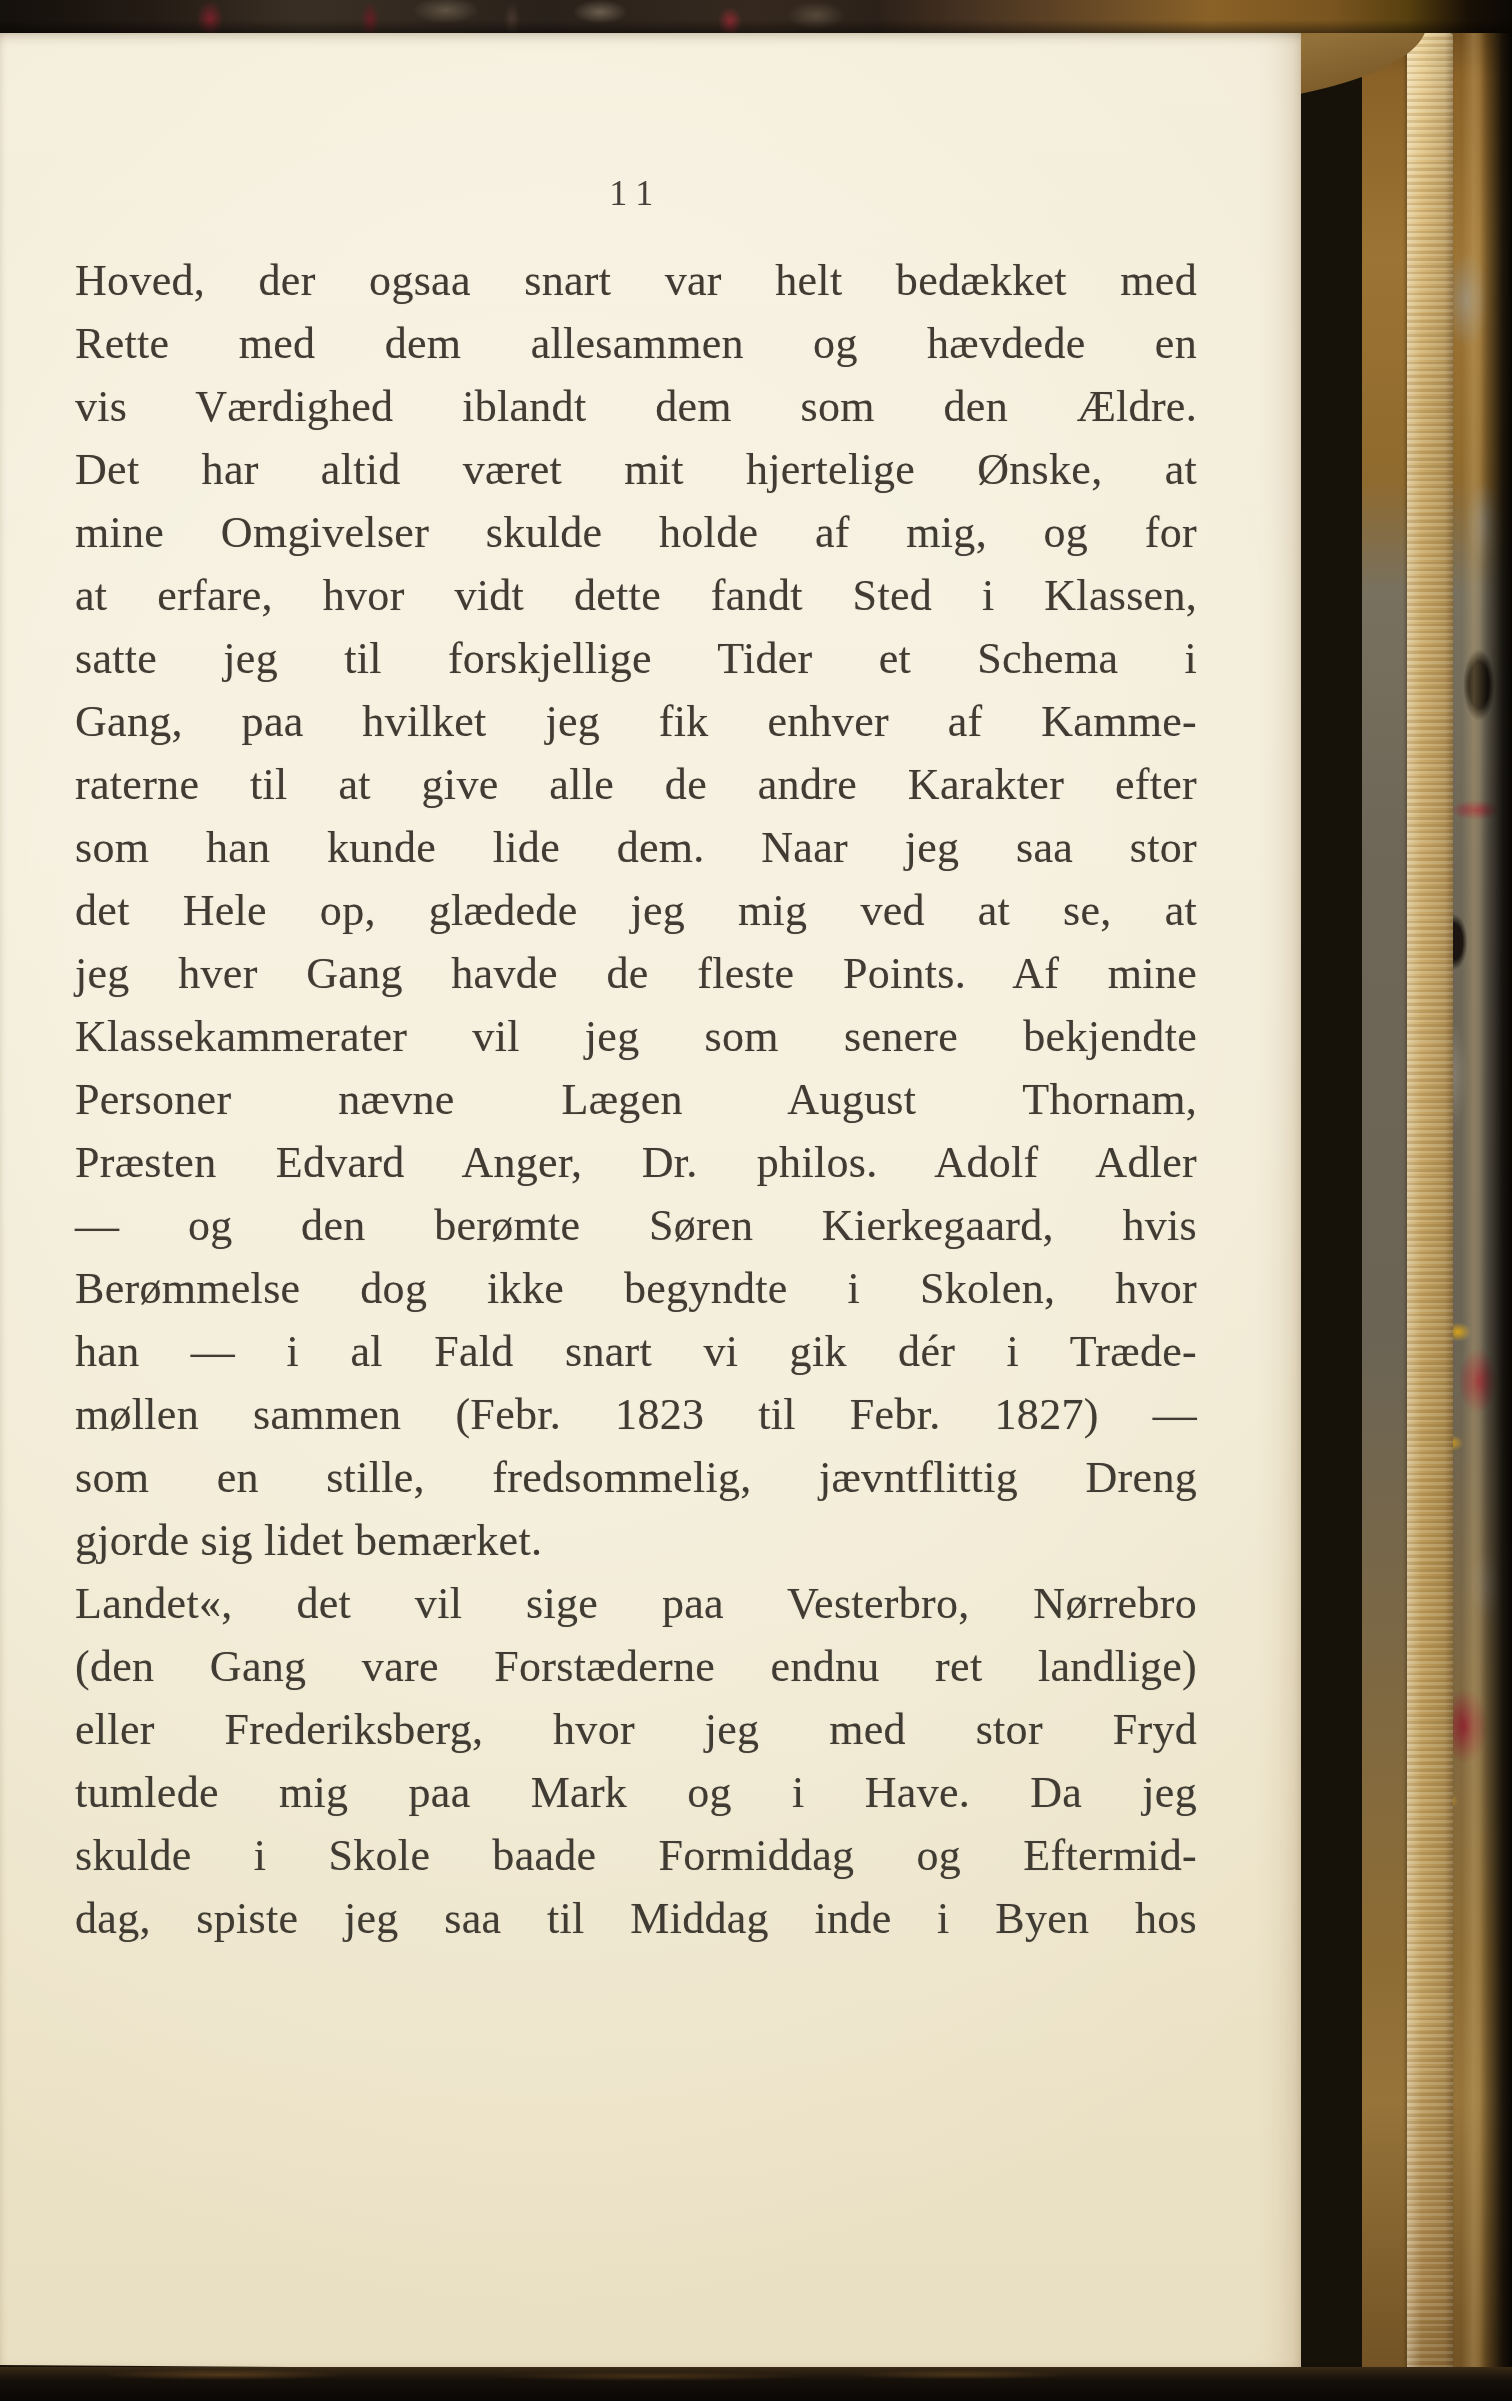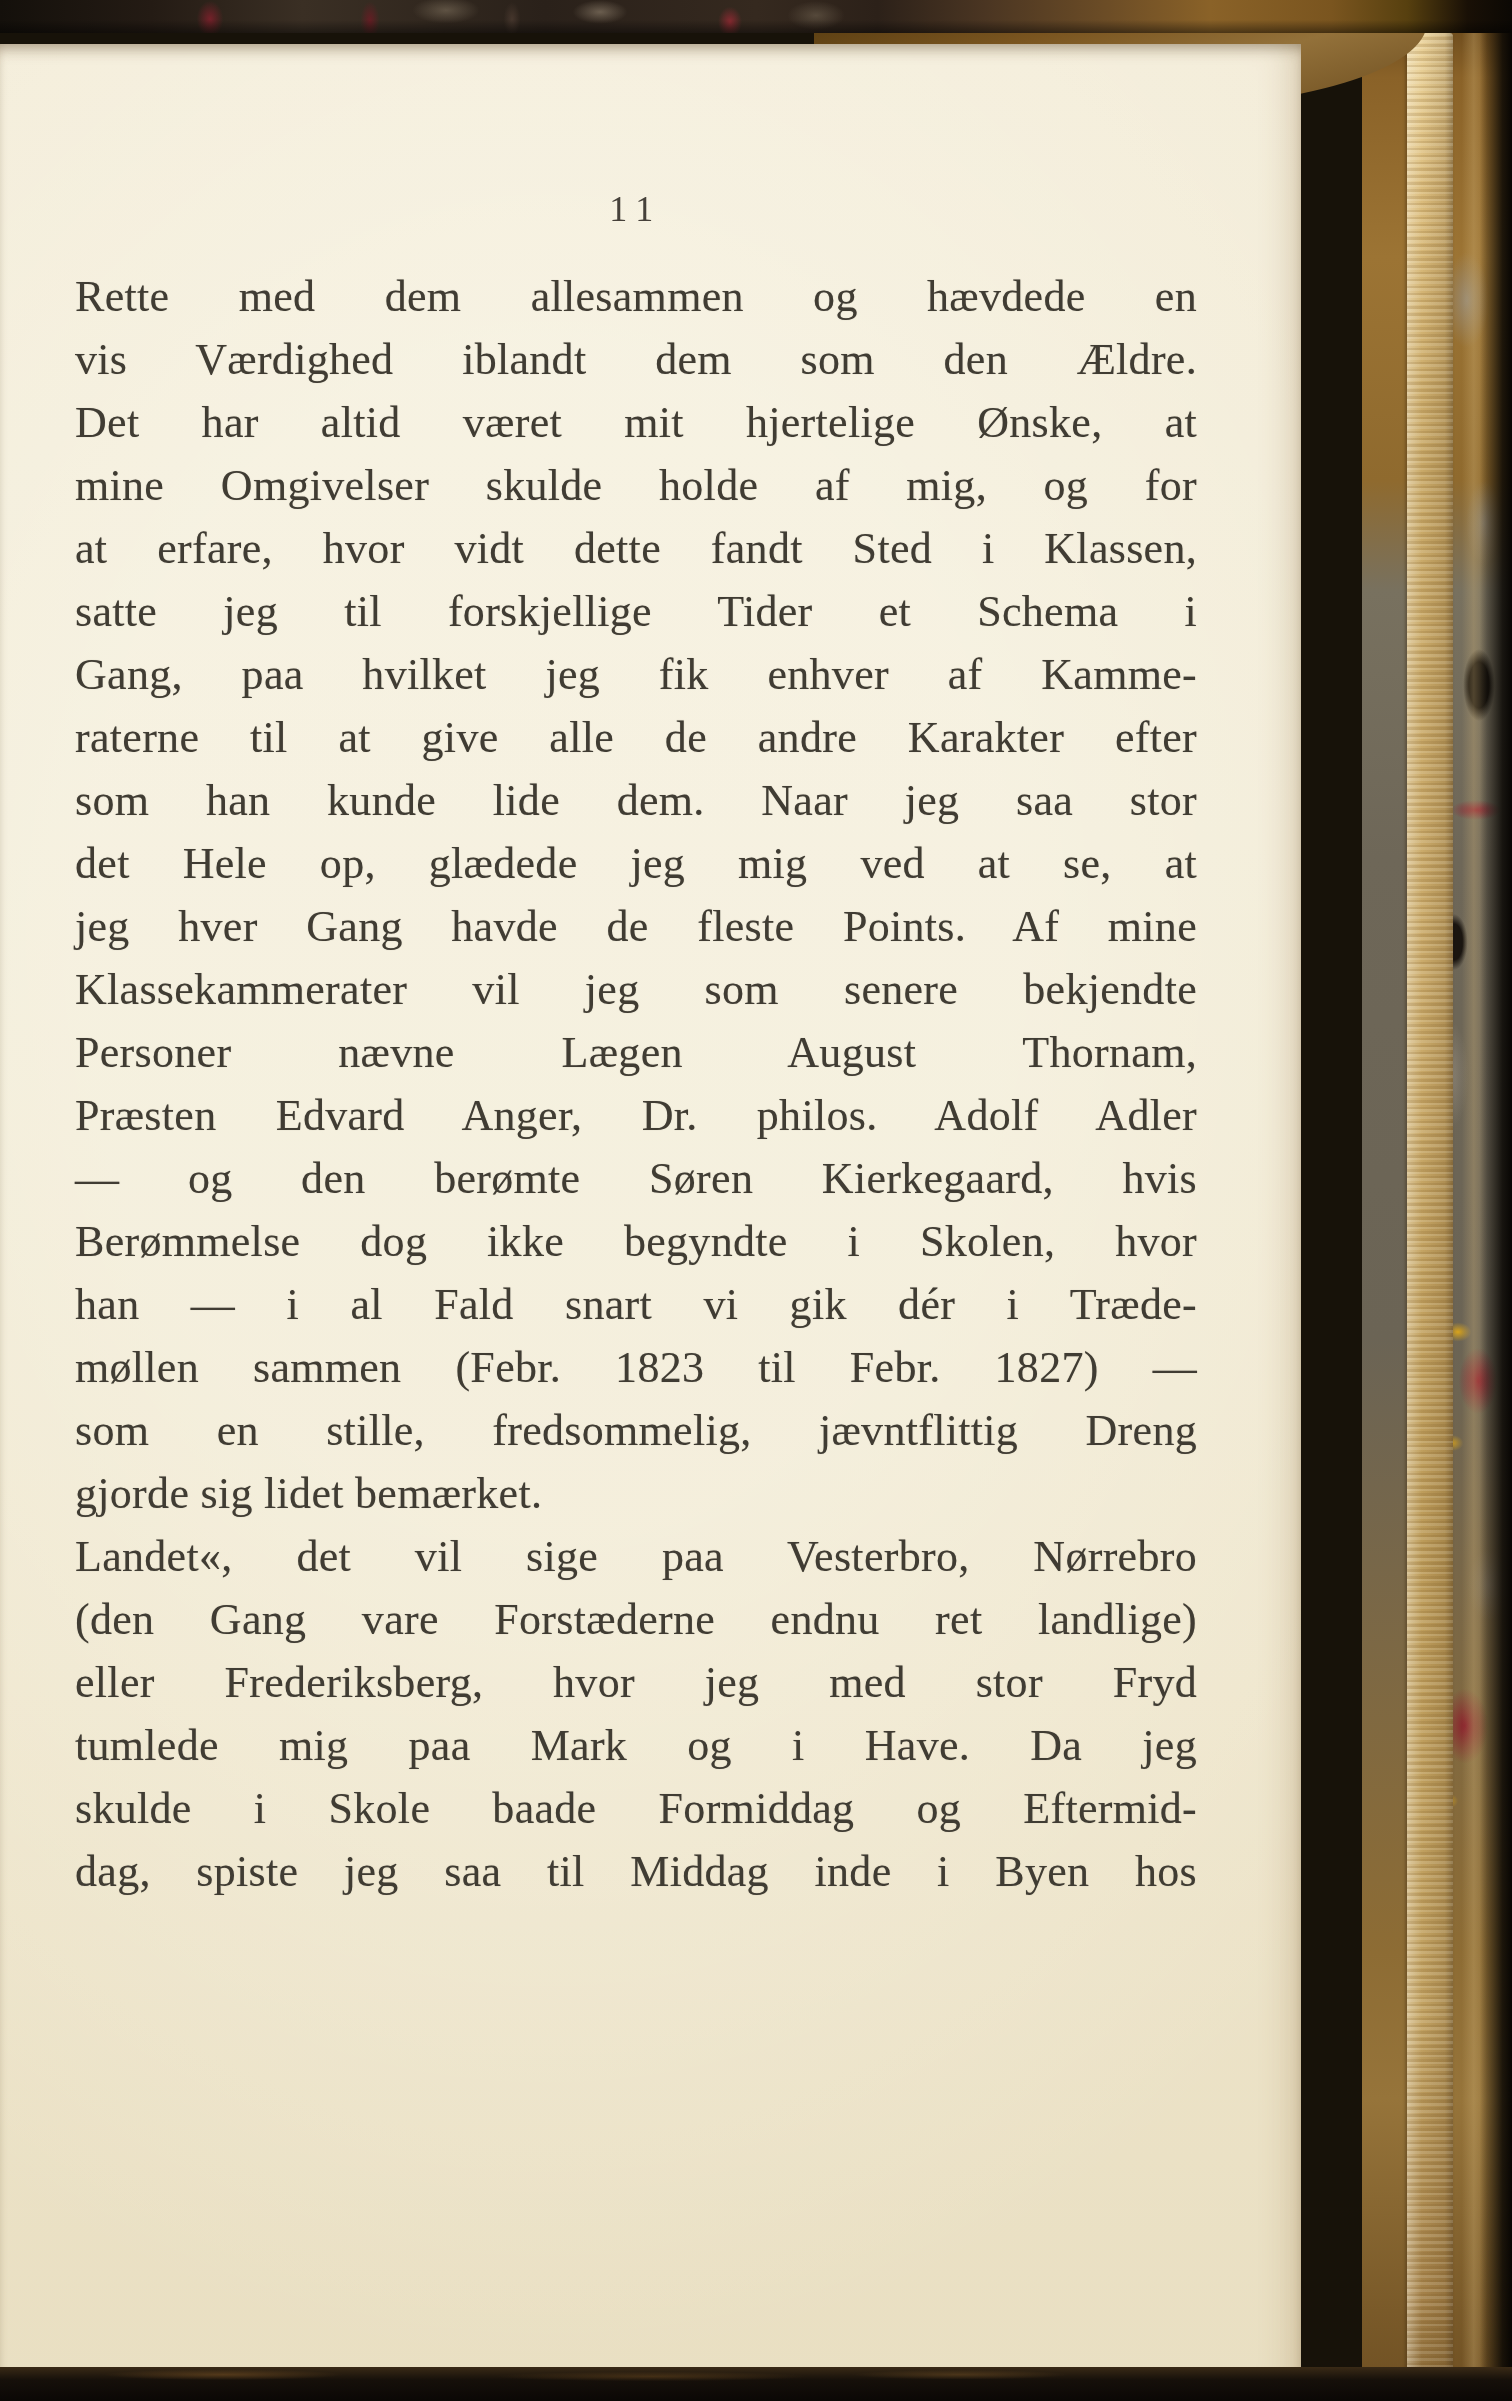--- a/index.html
+++ b/index.html
@@ -80,21 +80,21 @@
   .corner-leather {
     position: absolute;
     left: 814px; top: 6.9px; width: 613px; height: 101px;
     background: linear-gradient(165deg, #53390f 0%, #7a5520 34%, #93713a 62%, #6b4c1e 100%);
     border-radius: 0 0 46% 10% / 0 0 85% 30%;
   }
 
   
   .page {
     position: absolute;
-    left: 0; top: 44px; width: 1301px; height: 2347px;
+    left: 0; top: 28px; width: 1301px; height: 2347px;
     background:
       radial-gradient(120% 85% at 42% 38%, rgba(255,255,248,.35) 30%, rgba(233,222,190,.0) 72%),
       linear-gradient(180deg, var(--paper, #f3ecd8) 0%, #f1ead4 34%, #eee5cb 70%, #e9dfc2 100%);
     clip-path: polygon(0 0, 1374px 0, 1415px 57px, 1415px 2226px, 1360px 2346px, 0 2337px);
     box-shadow:
       inset 0 10.3px 13.7px -6.9px rgba(80,58,28,.45),
       inset -22px 0 36px -17px rgba(128,94,42,.30),
       inset 0 -8.6px 12px -6.9px rgba(90,68,34,.25);
     color: var(--ink, #3e3a31);
   }
@@ -141,20 +141,21 @@
 <body>
 
 <div class="scene">
   <div class="cover-right"></div>
   <div class="fore-edge"></div>
   <div class="corner-leather"></div>
 
   <div class="page">
     <div class="page-number">11</div>
     <div class="text-block">
+        <div class="line">Hoved, der ogsaa snart var helt bedækket med</div>
         <div class="line">Rette med dem allesammen og hævdede en</div>
         <div class="line">vis Værdighed iblandt dem som den Ældre.</div>
         <div class="line">Det har altid været mit hjertelige Ønske, at</div>
         <div class="line">mine Omgivelser skulde holde af mig, og for</div>
         <div class="line">at erfare, hvor vidt dette fandt Sted i Klassen,</div>
         <div class="line">satte jeg til forskjellige Tider et Schema i</div>
         <div class="line">Gang, paa hvilket jeg fik enhver af Kamme-</div>
         <div class="line">raterne til at give alle de andre Karakter efter</div>
         <div class="line">som han kunde lide dem. Naar jeg saa stor</div>
         <div class="line">det Hele op, glædede jeg mig ved at se, at</div>

